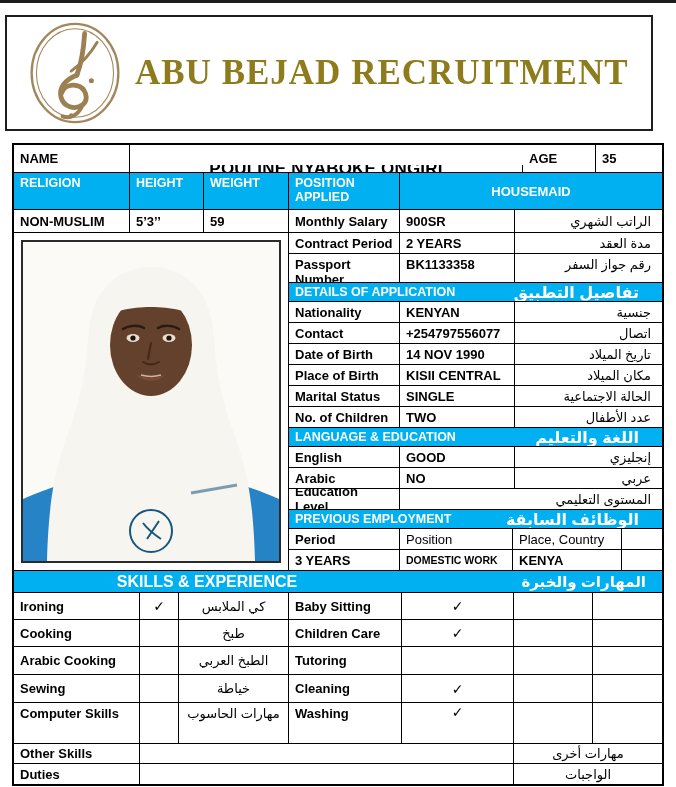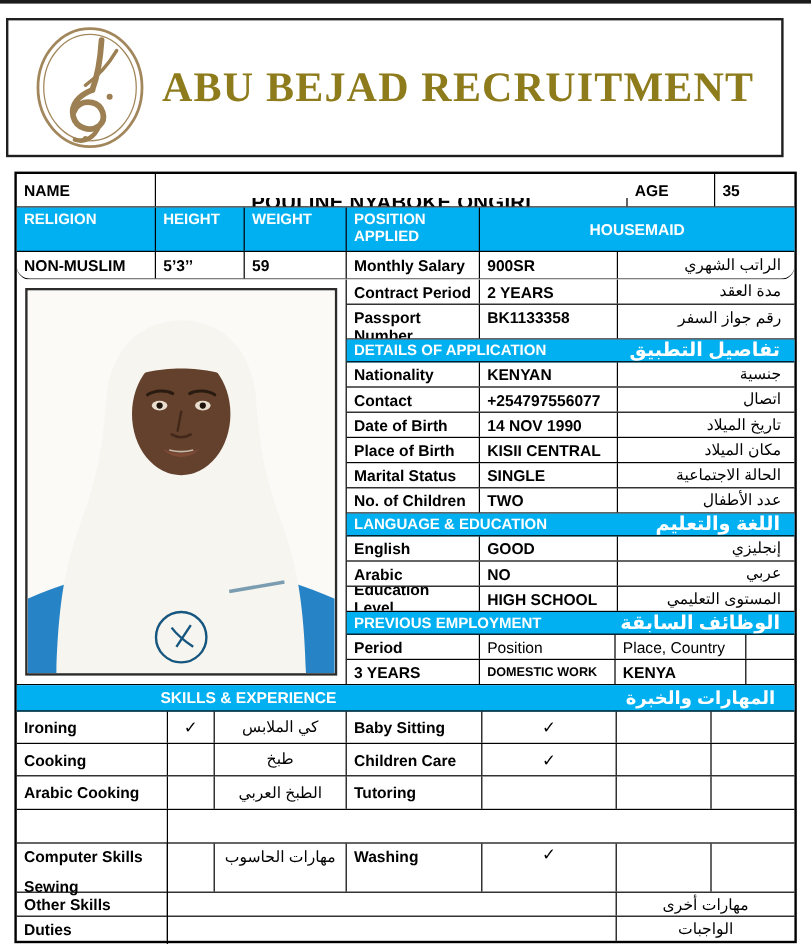--- a/index.html
+++ b/index.html
@@ -43,25 +43,25 @@
   .fs13 { font-size:13px; }
   .fs12 { font-size:12.5px; }
   .ar { justify-content:flex-end; padding-right:11px; font-size:13px; }
   .ar-center { justify-content:center; font-size:13px; }
   .center { justify-content:center; }
   .top { align-items:flex-start; padding-top:3px; }
 
   
   .h-name { height:28px; }
   .h-attr { height:37px; }
-  .h-vals { height:23px;border-radius:11px; }
+  .h-vals { height:23px; }
   .h-mid  { height:338px; }
   .h-skillhdr { height:22px; }
   .h-s1 { height:27px; } .h-s2 { height:27px; } .h-s3 { height:28px; }
-  .h-s4 { height:28px;flex-direction:column; } .h-s5 { height:41px; }
+  .h-s4 { height:28px; } .h-s5 { height:41px; }
   .h-bot { height:20px; }
 
   
   .mid { display:flex; }
   .photo-cell { width:275px; flex:0 0 275px; border-right:1.5px solid #000; padding:7px; }
   .photo-frame { width:100%; height:100%; border:2px solid #2b2b2b; background:#fbfaf7; overflow:hidden; }
   .right-col { flex:1; display:flex; flex-direction:column; min-width:0; }
   .rrow { display:flex; border-bottom:1.5px solid #000; flex:0 0 auto; min-height:0; }
   .rrow:last-child { border-bottom:none; flex:1 1 auto; }
   .rh21 { height:21px; } .rh29 { height:29px; } .rh19 { height:19px; }
@@ -83,25 +83,25 @@
   .w126 { width:126px; flex:0 0 126px; }
   .w39  { width:39px;  flex:0 0 39px; }
   .w110 { width:110px; flex:0 0 110px; }
   .wsk4 { width:113px; flex:0 0 113px; }
   .w112 { width:112px; flex:0 0 112px; }
   .w79  { width:79px;  flex:0 0 79px; }
   .w69  { flex:1 1 auto; }
   .w374 { width:374px; flex:1 1 auto; }
   .w148 { width:148px; flex:0 0 148px; }
 
-  .section-hdr { justify-content:space-between; padding:0 12px 0 6px; }
+  .section-hdr { justify-content:space-between; padding:0 23px 0 6px; }
   .section-hdr .en { font-weight:bold; font-size:12.5px; }
   .section-hdr .ttl-ar { font-weight:bold; font-size:16px; }
   .skills-hdr-en { flex:0 0 386px; display:flex; justify-content:center; align-items:center;
-                   font-weight:bold; font-size:13px; }
+                   font-weight:bold; font-size:16px; }
   .skills-hdr-ar { flex:1 1 auto; display:flex; justify-content:flex-end; align-items:center;
                    padding-right:16px; font-weight:bold; font-size:15px; }
   .name-val { font-size:17px; font-weight:bold; letter-spacing:.2px; }
   .check { justify-content:center; font-weight:bold; font-size:14px; padding:1px 2px; }
   .small-caps { font-size:10.5px; font-weight:bold; }
   .reg { font-weight:normal; }
 </style>
 </head>
 <body>
 
@@ -239,21 +239,20 @@
           <div class="cell w115 b fs13">GOOD</div>
           <div class="cell wfill last ar">إنجليزي</div>
         </div>
         <div class="rrow rh21">
           <div class="cell w111 b fs13">Arabic</div>
           <div class="cell w115 b fs13">NO</div>
           <div class="cell wfill last ar">عربي</div>
         </div>
         <div class="rrow rh21">
           <div class="cell w111 b fs13">Education Level</div>
-          <div class="cell w115 b fs13">HIGH SCHOOL</div>
           <div class="cell wfill last ar">المستوى التعليمي</div>
         </div>
 
         <div class="rrow rh19 cyan">
           <div class="cell wfill last section-hdr">
             <span class="en">PREVIOUS EMPLOYMENT</span>
             <span class="ttl-ar">الوظائف السابقة</span>
           </div>
         </div>
         <div class="rrow rh21">

